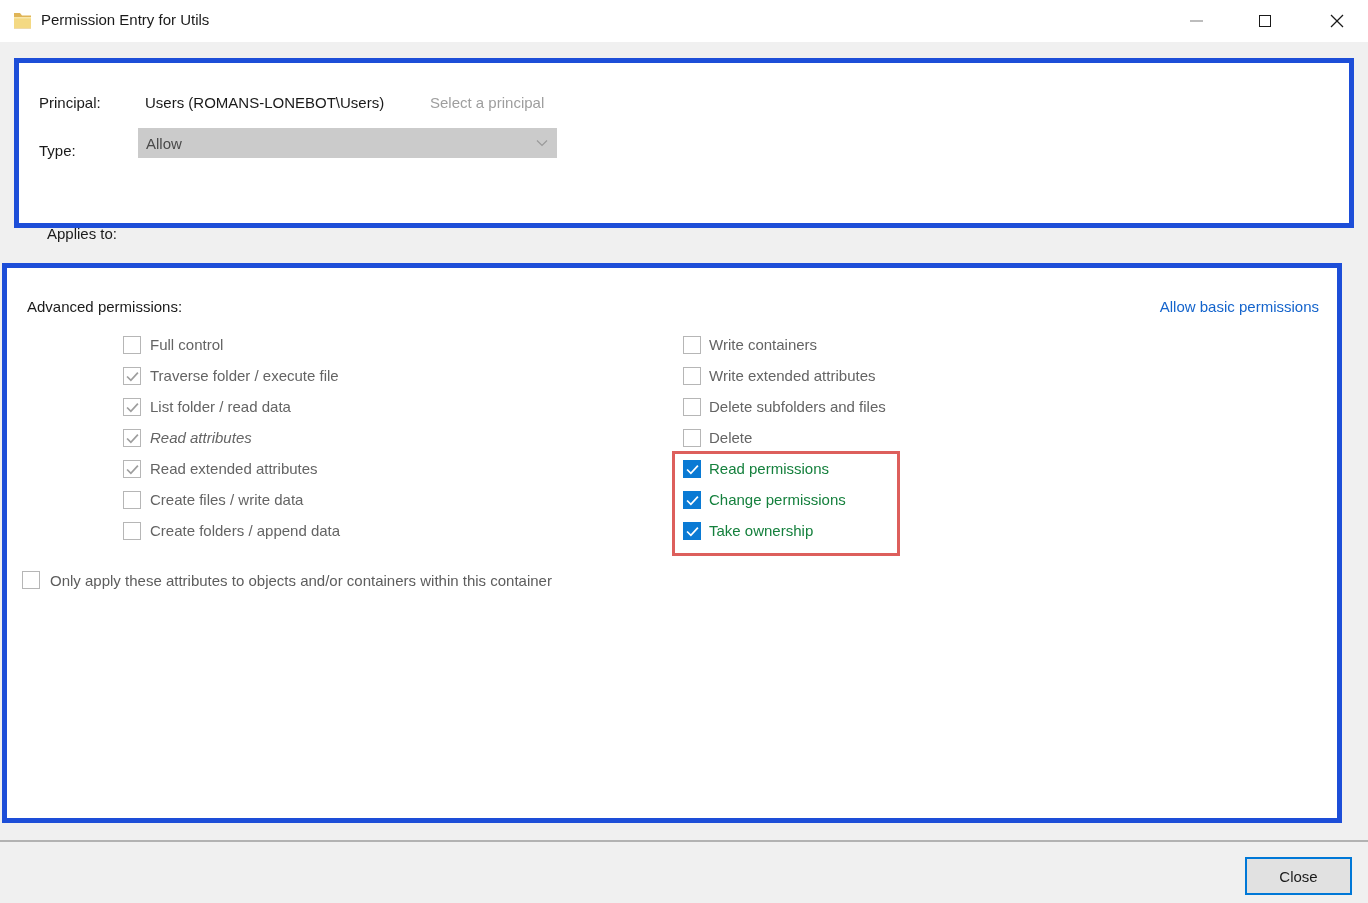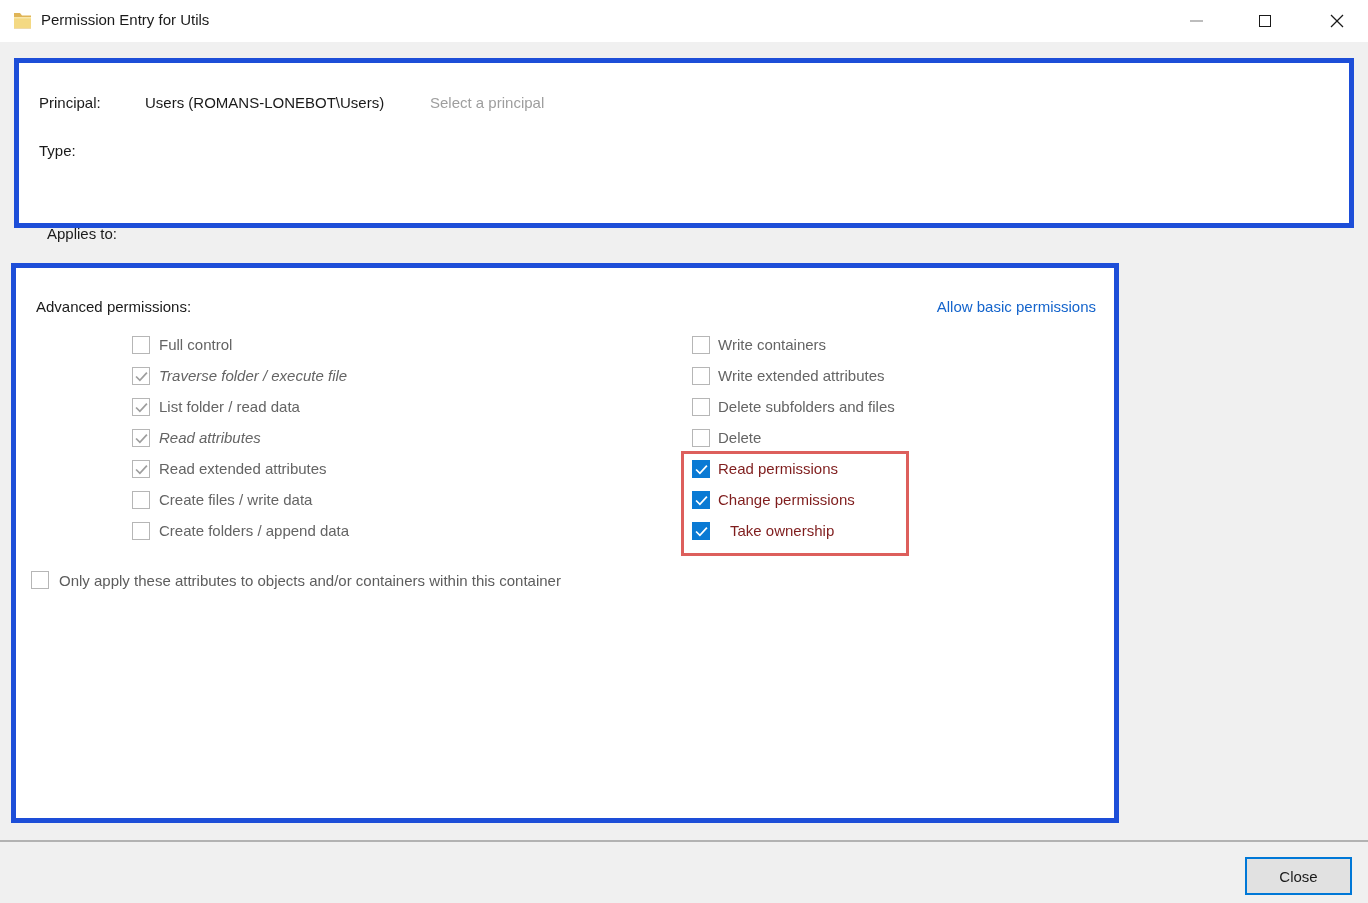--- a/index.html
+++ b/index.html
@@ -16,21 +16,21 @@
   .win-btn { position:absolute; top:4px; width:34px; height:34px; display:flex; align-items:center; justify-content:center; }
   .btn-min { left:1179px; }
   .btn-max { left:1248px; }
   .btn-close { left:1320px; }
   .min-glyph { width:13px; height:2px; background:#bdbdbd; }
   .max-glyph { width:12px; height:12px; border:1.4px solid #1a1a1a; background:transparent; }
 
   
   .panel { position:absolute; background:#ffffff; border:5px solid #1d4ed8; }
   .panel-top  { left:14px; top:58px;  width:1340px; height:170px; }
-  .panel-main { left:11px; top:263px; width:1108px; height:560px; }
+  .panel-main { left:2px; top:263px; width:1340px; height:560px; }
 
   .field-label { position:absolute; white-space:nowrap; color:#1a1a1a; }
   .principal-value { position:absolute; left:126px; top:31px; color:#1a1a1a; white-space:nowrap; }
   .select-principal { position:absolute; left:411px; top:31px; color:#9e9e9e; white-space:nowrap; cursor:default; }
 
   .dropdown {
     position:absolute; left:119px; width:419px; height:30px;
     background:#cbcbcb; color:#4a4a4a;
     display:flex; align-items:center; padding:0 30px 0 8px; white-space:nowrap;
   }
@@ -42,21 +42,21 @@
 
   .cb { position:absolute; width:18px; height:18px; background:#ffffff; border:1px solid #b6b6b6;
         display:flex; align-items:center; justify-content:center; }
   .cb .chk { display:none; }
   .cb.gray-check { color:#9e9e9e; }
   .cb.gray-check .chk { display:block; }
   .cb.blue-check { background:#0a7ad4; border-color:#0a7ad4; color:#ffffff; }
   .cb.blue-check .chk { display:block; }
 
   .cb-label { position:absolute; white-space:nowrap; color:#646464; }
-  .cb-label.active { color:#7f1d1d; }
+  .cb-label.active { color:#15803d; }
 
   .highlight-box {
     position:absolute; left:665px; top:183px; width:228px; height:105px;
     border:3px solid #dd5f5c; background:transparent;
   }
 
   .only-apply-cb { left:15px; top:303px; }
   .only-apply-label { position:absolute; left:43px; top:304px; color:#5d5d5d; white-space:nowrap; }
 
   
@@ -93,41 +93,47 @@
     </svg>
   </div>
 </div>
 
 <div class="panel panel-top">
   <span class="field-label" style="left:20px; top:31px;">Principal:</span>
   <span class="principal-value">Users (ROMANS-LONEBOT\Users)</span>
   <span class="select-principal">Select a principal</span>
 
   <span class="field-label" style="left:20px; top:79px;">Type:</span>
+  <div class="dropdown" style="top:65px;">
+    <span>Allow</span>
+    <svg class="dd-chevron" width="12" height="12" viewBox="0 0 12 12">
+      <polyline points="1,3.5 6,8.5 11,3.5" fill="none" stroke="#9a9a9a" stroke-width="1.2"></polyline>
+    </svg>
+  </div>
 
   <span class="field-label" style="left:28px; top:130px;margin-top:32px;">Applies to:</span>
 </div>
 
 <div class="panel panel-main">
   <span class="adv-header">Advanced permissions:</span>
   <span class="show-basic">Allow basic permissions</span>
 
   <div class="highlight-box"></div>
 
   <div class="cb" style="left:116px; top:68px;">
     
   </div>
   <span class="cb-label" style="left:143px; top:68px;">Full control</span>
 
   <div class="cb gray-check" style="left:116px; top:99px;">
     <svg class="chk" width="13" height="11" viewBox="0 0 12 10">
         <polyline points="1,5 4.5,8.5 11,1.5" fill="none" stroke="currentColor" stroke-width="1.6"></polyline>
       </svg>
   </div>
-  <span class="cb-label" style="left:143px; top:99px;font-style:italic;">Traverse folder / execute file</span>
+  <span class="cb-label" style="left:143px; top:99px;">Traverse folder / execute file</span>
 
   <div class="cb gray-check" style="left:116px; top:130px;">
     <svg class="chk" width="13" height="11" viewBox="0 0 12 10">
         <polyline points="1,5 4.5,8.5 11,1.5" fill="none" stroke="currentColor" stroke-width="1.6"></polyline>
       </svg>
   </div>
   <span class="cb-label" style="left:143px; top:130px;">List folder / read data</span>
 
   <div class="cb gray-check" style="left:116px; top:161px;">
     <svg class="chk" width="13" height="11" viewBox="0 0 12 10">
@@ -185,21 +191,21 @@
         <polyline points="1,5 4.5,8.5 11,1.5" fill="none" stroke="currentColor" stroke-width="1.6"></polyline>
       </svg>
   </div>
   <span class="cb-label active" style="left:702px; top:223px;">Change permissions</span>
 
   <div class="cb blue-check" style="left:676px; top:254px;">
     <svg class="chk" width="13" height="11" viewBox="0 0 12 10">
         <polyline points="1,5 4.5,8.5 11,1.5" fill="none" stroke="currentColor" stroke-width="1.6"></polyline>
       </svg>
   </div>
-  <span class="cb-label active" style="left:702px; top:254px;margin-left:12px;">Take ownership</span>
+  <span class="cb-label active" style="left:702px; top:254px;">Take ownership</span>
 
   <div class="cb only-apply-cb">
     
   </div>
   <span class="only-apply-label">Only apply these attributes to objects and/or containers within this container</span>
 </div>
 
 <div class="divider"></div>
 <button class="close-btn">Close</button>
 

